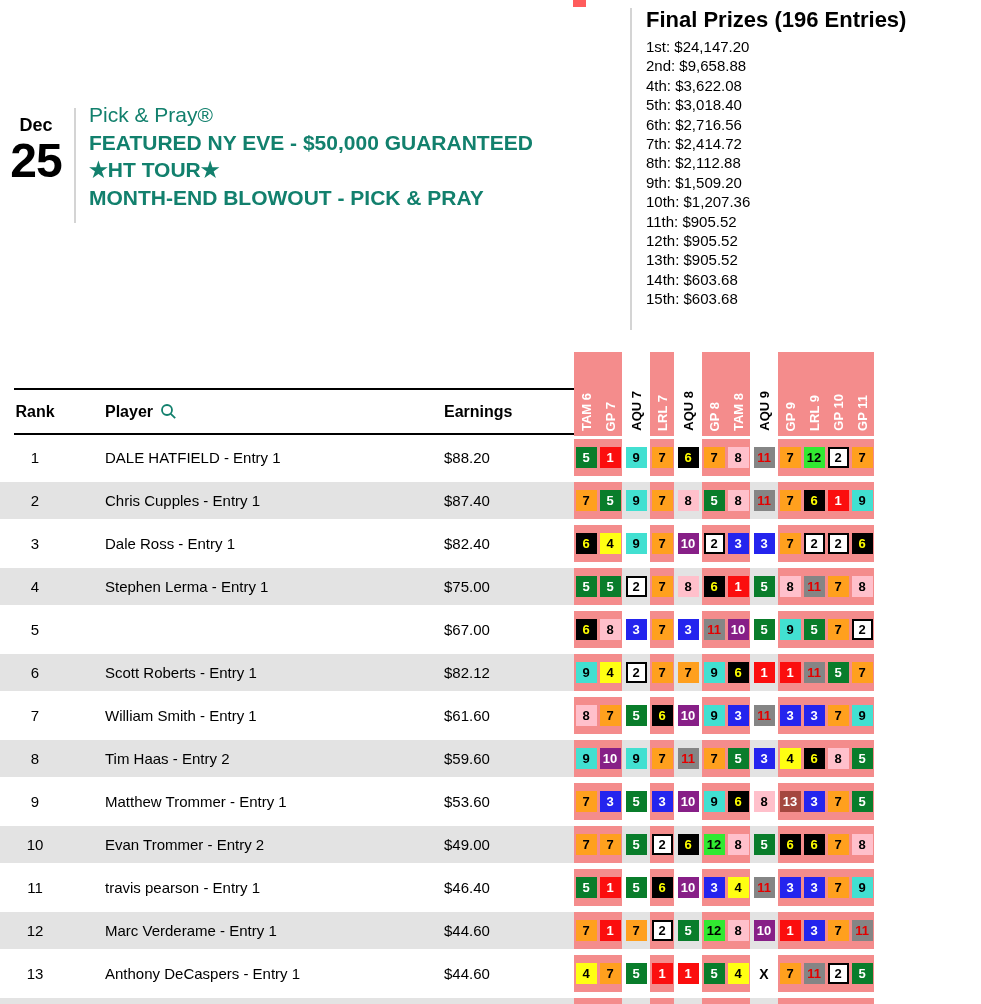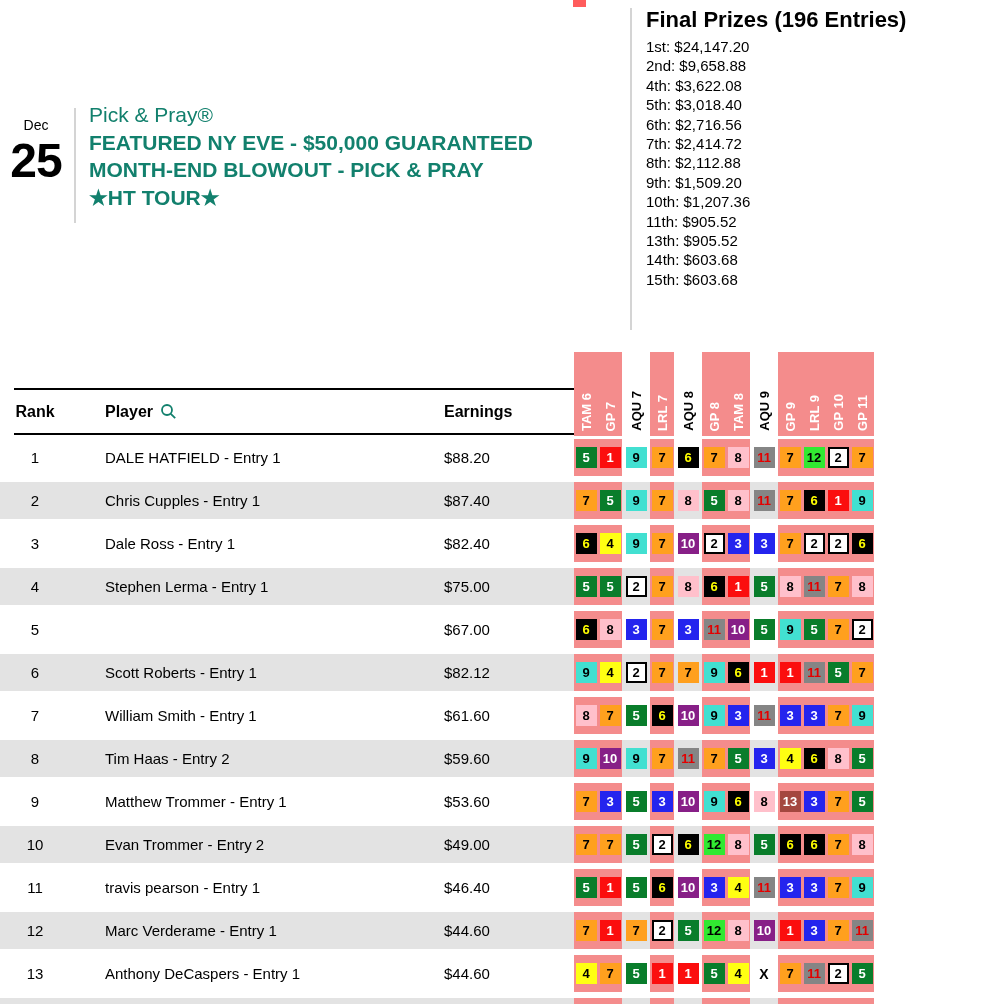--- a/index.html
+++ b/index.html
@@ -10,21 +10,21 @@
   *{box-sizing:border-box;}
   body{margin:0;background:#fff;}
   .page{position:relative;width:981px;height:1004px;background:#fff;overflow:hidden;
         font-family:"Liberation Sans",sans-serif;color:#000;}
 
   
   .top-mark{position:absolute;left:573px;top:0;width:13px;height:7px;background:#ff5c5c;}
 
   
   .date-block{position:absolute;left:6px;top:113px;width:60px;text-align:center;}
-  .date-month{font-size:14px;font-weight:normal;line-height:24px;}
+  .date-month{font-size:18px;font-weight:bold;line-height:24px;}
   .date-day{font-size:48px;font-weight:bold;line-height:48px;letter-spacing:-1px;}
   .date-divider{position:absolute;left:74px;top:108px;width:2px;height:115px;background:#d4d4d4;}
   .title-block{position:absolute;left:89px;top:101px;width:530px;color:var(--accent);
                font-size:21px;line-height:27.5px;}
   .title-sub{font-weight:normal;}
   .title-main{font-weight:bold;}
 
   
   .prize-divider{position:absolute;left:630px;top:8px;width:2px;height:322px;background:#d4d4d4;}
   .prizes{position:absolute;left:646px;top:6px;width:330px;}
@@ -77,38 +77,39 @@
   <div class="top-mark"></div>
 
   <div class="date-block">
     <div class="date-month">Dec</div>
     <div class="date-day">25</div>
   </div>
   <div class="date-divider"></div>
   <div class="title-block">
     <div class="title-sub">Pick &amp; Pray®</div>
     <div class="title-main">FEATURED NY EVE - $50,000 GUARANTEED</div>
+    <div class="title-main">★HT TOUR★</div>
     <div class="title-main">MONTH-END BLOWOUT - PICK &amp; PRAY</div>
-    <div class="title-main">★HT TOUR★</div>
   </div>
 
   <div class="prize-divider"></div>
   <div class="prizes">
     <div class="prizes-title">Final Prizes (196 Entries)</div>
     <div>
         <div class="prize-item">1st: $24,147.20</div>
         <div class="prize-item">2nd: $9,658.88</div>
         <div class="prize-item">4th: $3,622.08</div>
         <div class="prize-item">5th: $3,018.40</div>
         <div class="prize-item">6th: $2,716.56</div>
         <div class="prize-item">7th: $2,414.72</div>
         <div class="prize-item">8th: $2,112.88</div>
         <div class="prize-item">9th: $1,509.20</div>
         <div class="prize-item">10th: $1,207.36</div>
         <div class="prize-item">11th: $905.52</div>
+        <div class="prize-item">12th: $905.52</div>
         <div class="prize-item">13th: $905.52</div>
         <div class="prize-item">14th: $603.68</div>
         <div class="prize-item">15th: $603.68</div>
       </div>
   </div>
 
   <div class="lb-header">
     <div class="hd hd-rank">Rank</div>
     <div class="hd hd-player">
       <span>Player</span>

